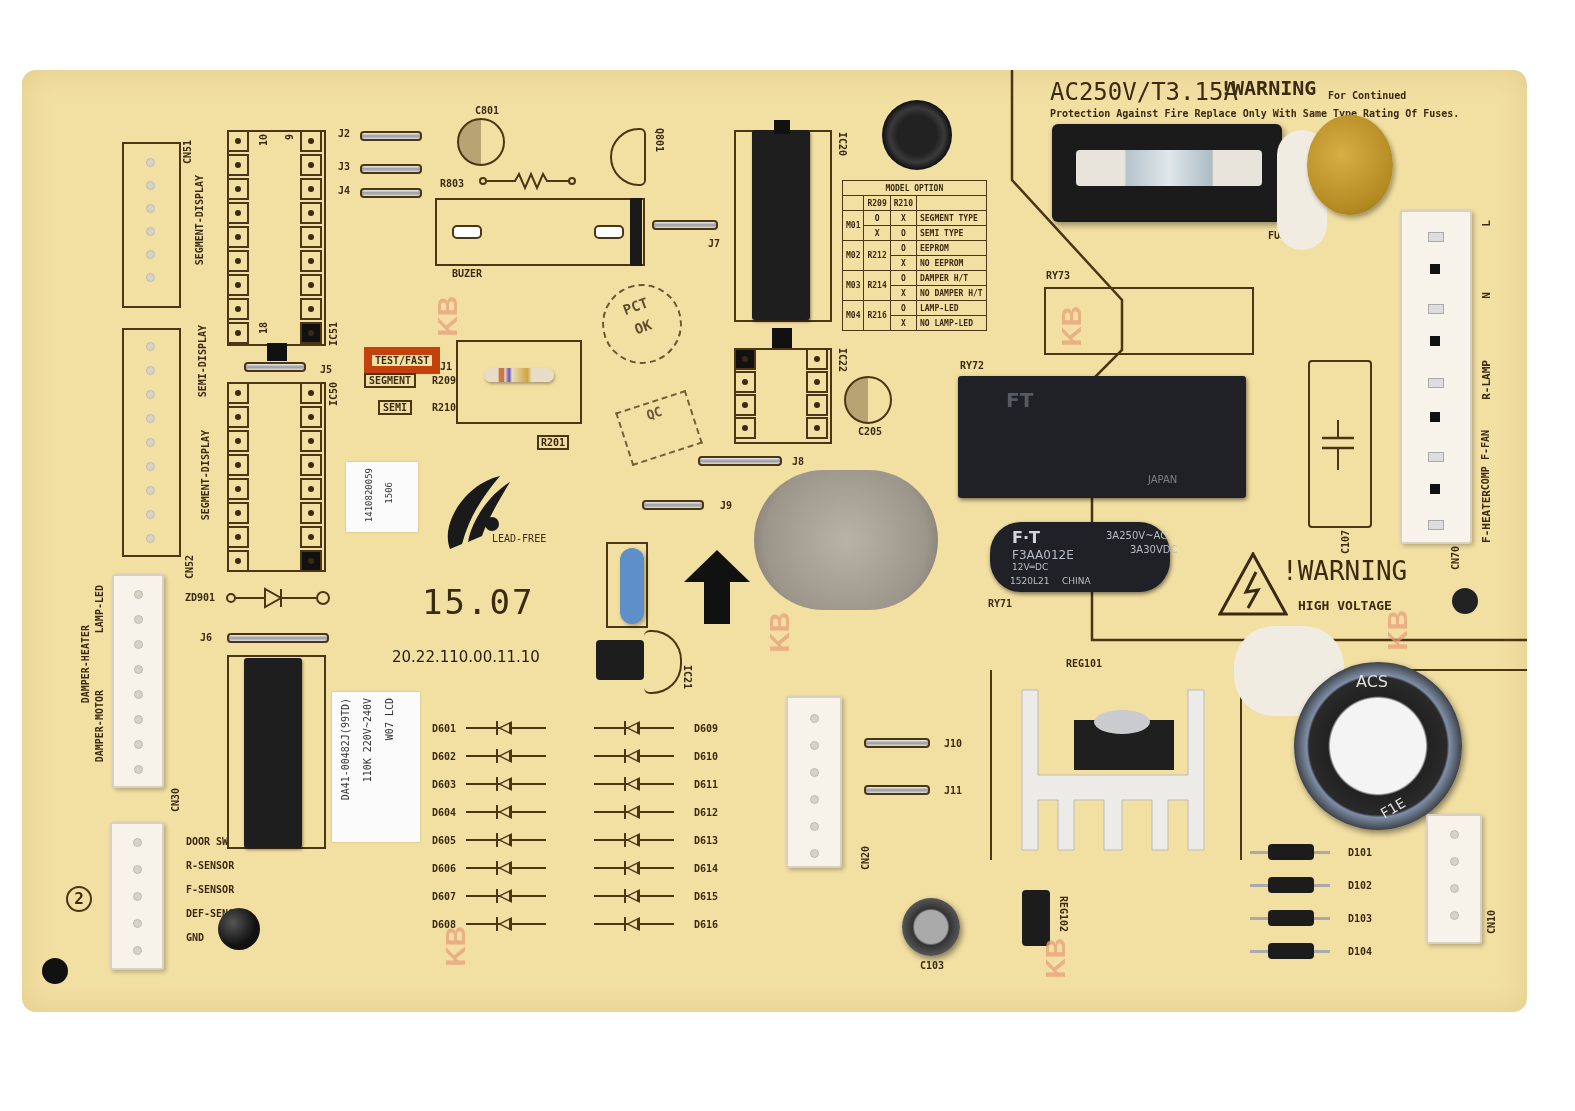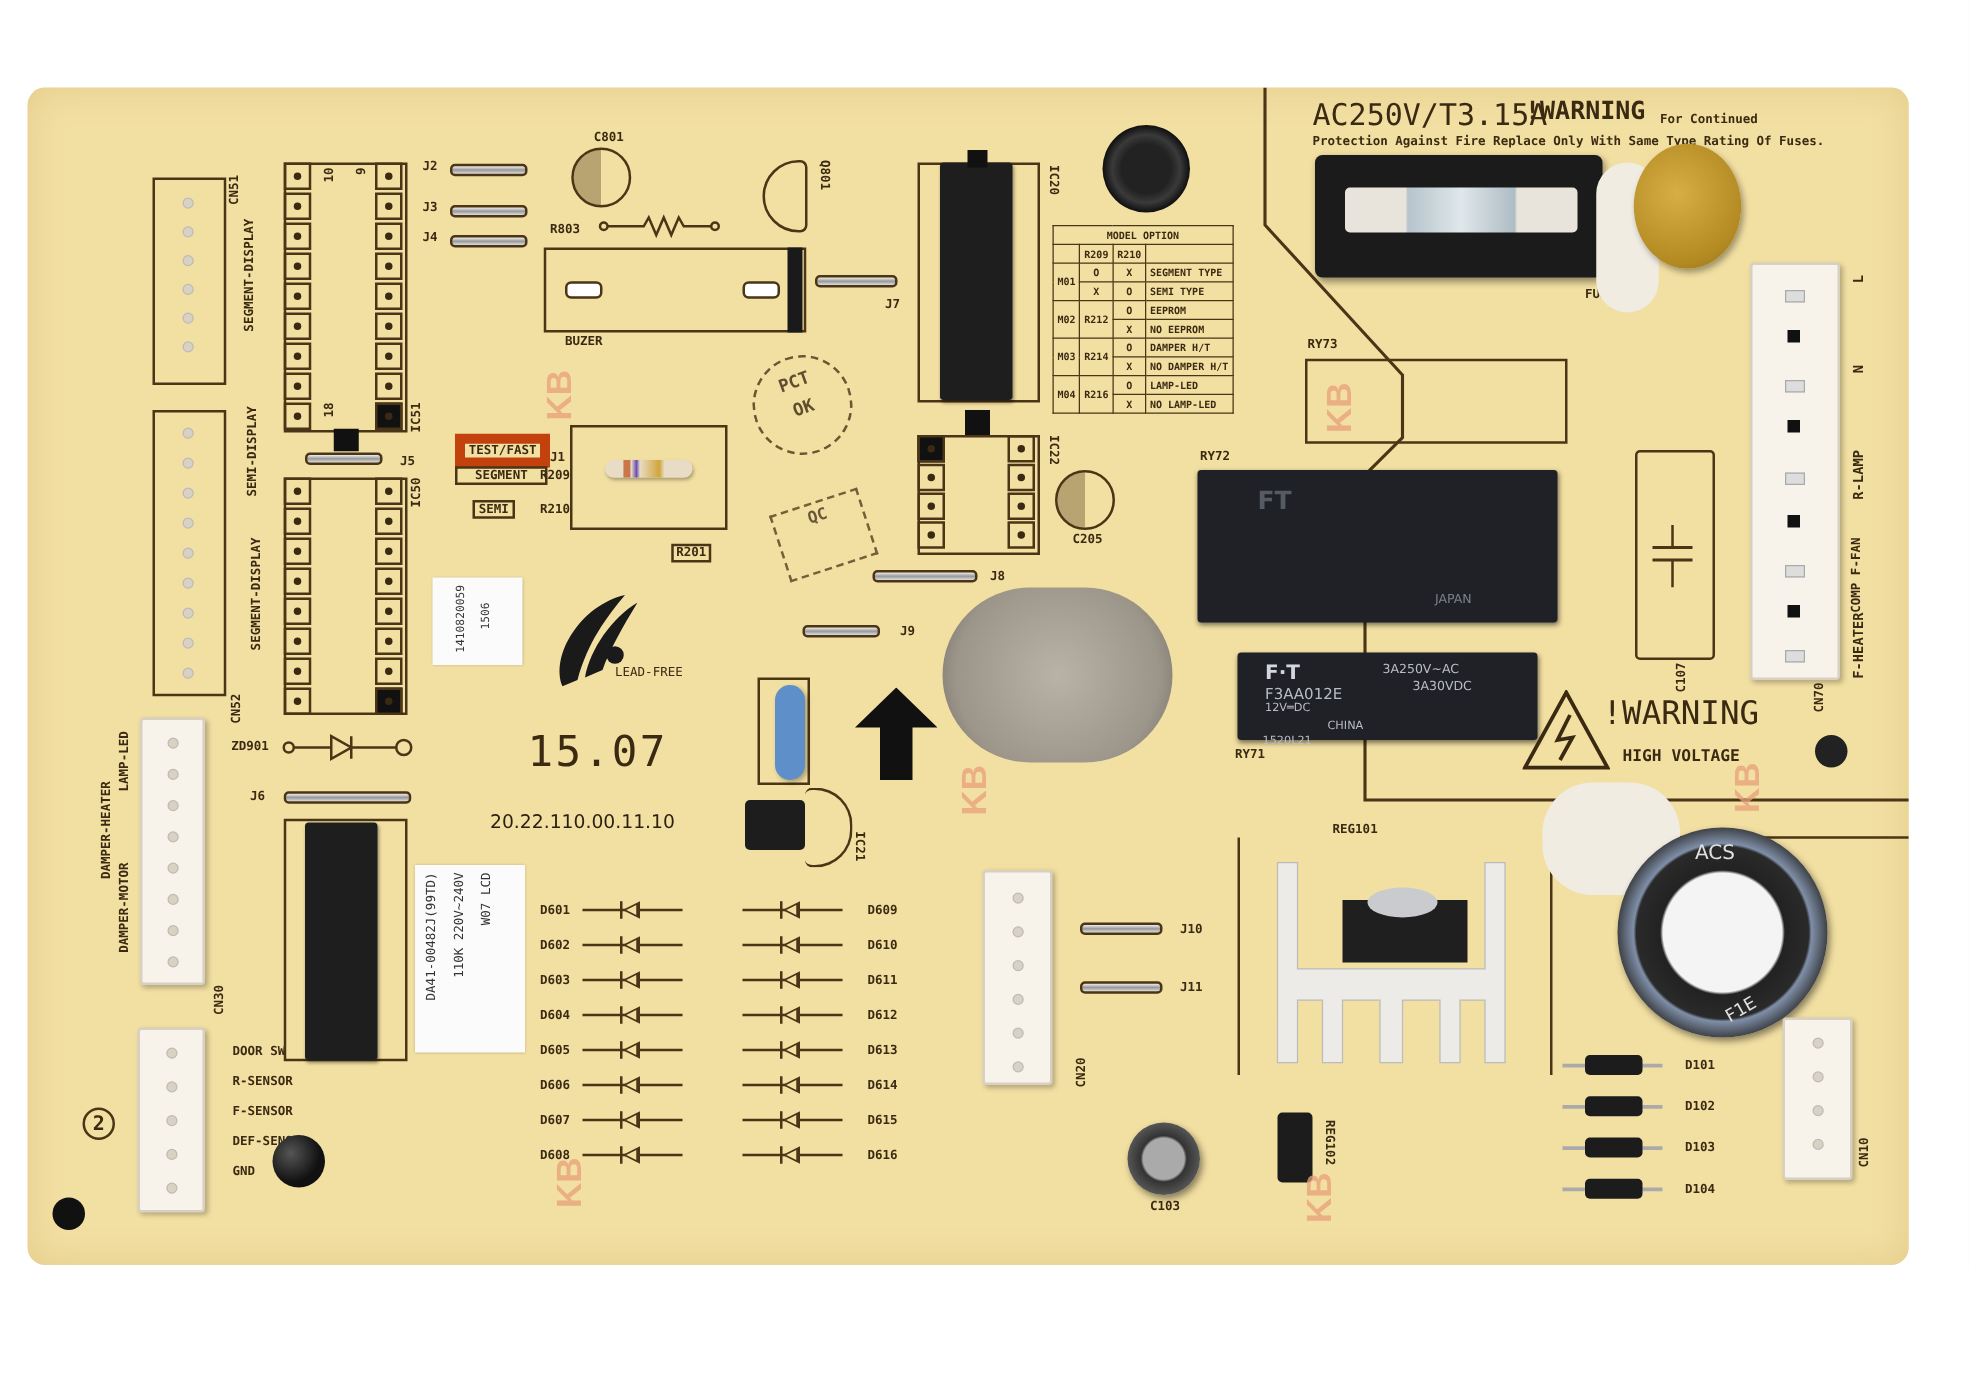--- a/index.html
+++ b/index.html
@@ -216,21 +216,21 @@
 
   <div class="abs silk" style="left:580px;top:214px;width:80px;height:80px;border:2px dashed #4a3516;border-radius:50%;font-size:14px;text-align:center;line-height:22px;transform:rotate(-20deg);opacity:0.8;padding-top:8px;box-sizing:border-box;">
     <div>PCT</div>
       <div>OK</div>
   </div>
   <div class="abs silk" style="left:600px;top:330px;width:70px;height:52px;border:2px dashed #4a3516;font-size:13px;text-align:center;line-height:22px;transform:rotate(-18deg);opacity:0.75;">
     <div>QC</div>
   </div>
 
   <div class="abs silk small" style="left:342px;top:277px;border:8px solid #c2410c;padding:0 3px;font-size:10px;">TEST/FAST</div>
-  <div class="abs silk small" style="left:342px;top:303px;border:2px solid #4a3516;padding:0 14px;font-size:10px;">SEGMENT</div>
+  <div class="abs silk small" style="left:342px;top:303px;border:2px solid #4a3516;padding:0 3px;font-size:10px;">SEGMENT</div>
   <div class="abs silk small" style="left:356px;top:330px;border:2px solid #4a3516;padding:0 3px;font-size:10px;">SEMI</div>
   <div class="abs silk tiny" style="left:418px;top:279px;margin-top:12px;">J1</div>
   <div class="abs silk tiny" style="left:410px;top:305px;">R209</div>
   <div class="abs silk tiny" style="left:410px;top:332px;">R210</div>
   <div class="abs" style="left:434px;top:270px;width:122px;height:80px;border:2px solid #4a3516;"></div>
   <div class="abs" style="left:462px;top:298px;width:70px;height:14px;border-radius:7px;background:linear-gradient(90deg,#e8dcc6 0,#e8dcc6 20%,#c8764a 22%,#c8764a 28%,#e8dcc6 30%,#6b4fb0 36%,#e8dcc6 40%,#d0a53a 62%,#e8dcc6 68%);box-shadow:1px 2px 3px rgba(0,0,0,0.3);"></div>
   <div class="abs silk tiny" style="left:515px;top:365px;border:2px solid #4a3516;padding:0 2px;">R201</div>
 
   <svg class="abs" style="left:418px;top:404px;" width="70" height="80">
     <path d="M10,75 C0,50 25,10 60,2 C45,20 30,40 22,70 Z" fill="#1a1a1a"></path>
@@ -356,25 +356,25 @@
 
   <div class="abs silk tiny" style="left:1024px;top:200px;">RY73</div>
   <div class="abs" style="left:1022px;top:217px;width:206px;height:64px;border:2px solid #4a3516;"></div>
 
   <div class="abs silk tiny" style="left:938px;top:290px;">RY72</div>
   <div class="abs relay" style="left:936px;top:306px;width:288px;height:122px;">
     <div style="position:absolute;left:48px;top:12px;font-size:20px;font-weight:bold;color:#555a63;">FT</div>
     <div style="position:absolute;left:190px;top:98px;font-size:10px;">JAPAN</div>
   </div>
 
-  <div class="abs relay" style="left:968px;top:452px;width:240px;height:70px;color:#b8bcc6;">
+  <div class="abs relay" style="left:968px;top:452px;width:180px;height:70px;color:#b8bcc6;border-radius:31px;">
     <div style="position:absolute;left:22px;top:6px;font-size:16px;font-weight:bold;color:#d2d6df;">F·T</div>
     <div style="position:absolute;left:22px;top:26px;font-size:12px;">F3AA012E</div>
     <div style="position:absolute;left:22px;top:40px;font-size:9px;">12V═DC</div>
-    <div style="position:absolute;left:20px;top:54px;font-size:9px;margin-top:12px;">1520L21</div>
+    <div style="position:absolute;left:20px;top:54px;font-size:9px;">1520L21</div>
     <div style="position:absolute;left:72px;top:54px;font-size:9px;">CHINA</div>
     <div style="position:absolute;left:116px;top:8px;font-size:10px;">3A250V~AC</div>
     <div style="position:absolute;left:140px;top:22px;font-size:10px;">3A30VDC</div>
   </div>
   <div class="abs silk tiny" style="left:966px;top:528px;">RY71</div>
 
   <div class="abs" style="left:1286px;top:290px;width:60px;height:164px;border:2px solid #4a3516;border-radius:4px;"></div>
   <svg class="abs" style="left:1296px;top:350px;" width="40" height="50">
     <line x1="20" y1="0" x2="20" y2="18" stroke="#4a3516" stroke-width="2"></line>
     <line x1="4" y1="18" x2="36" y2="18" stroke="#4a3516" stroke-width="2.5"></line>

